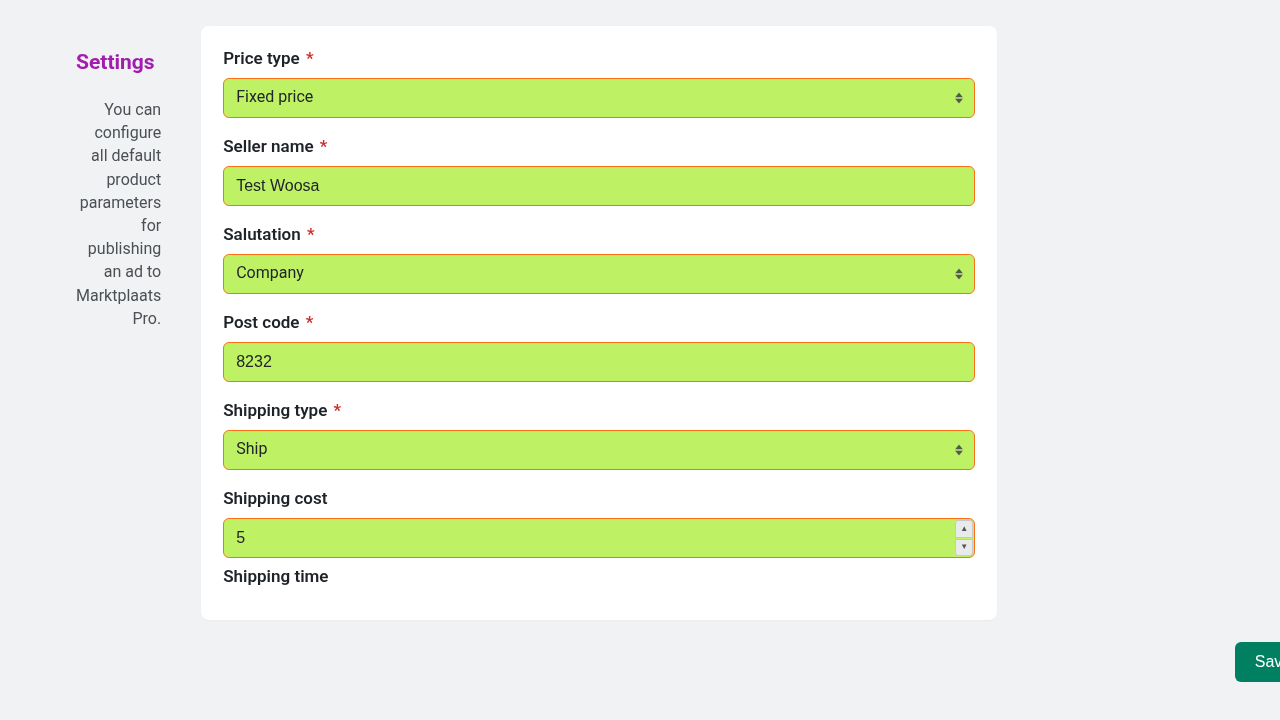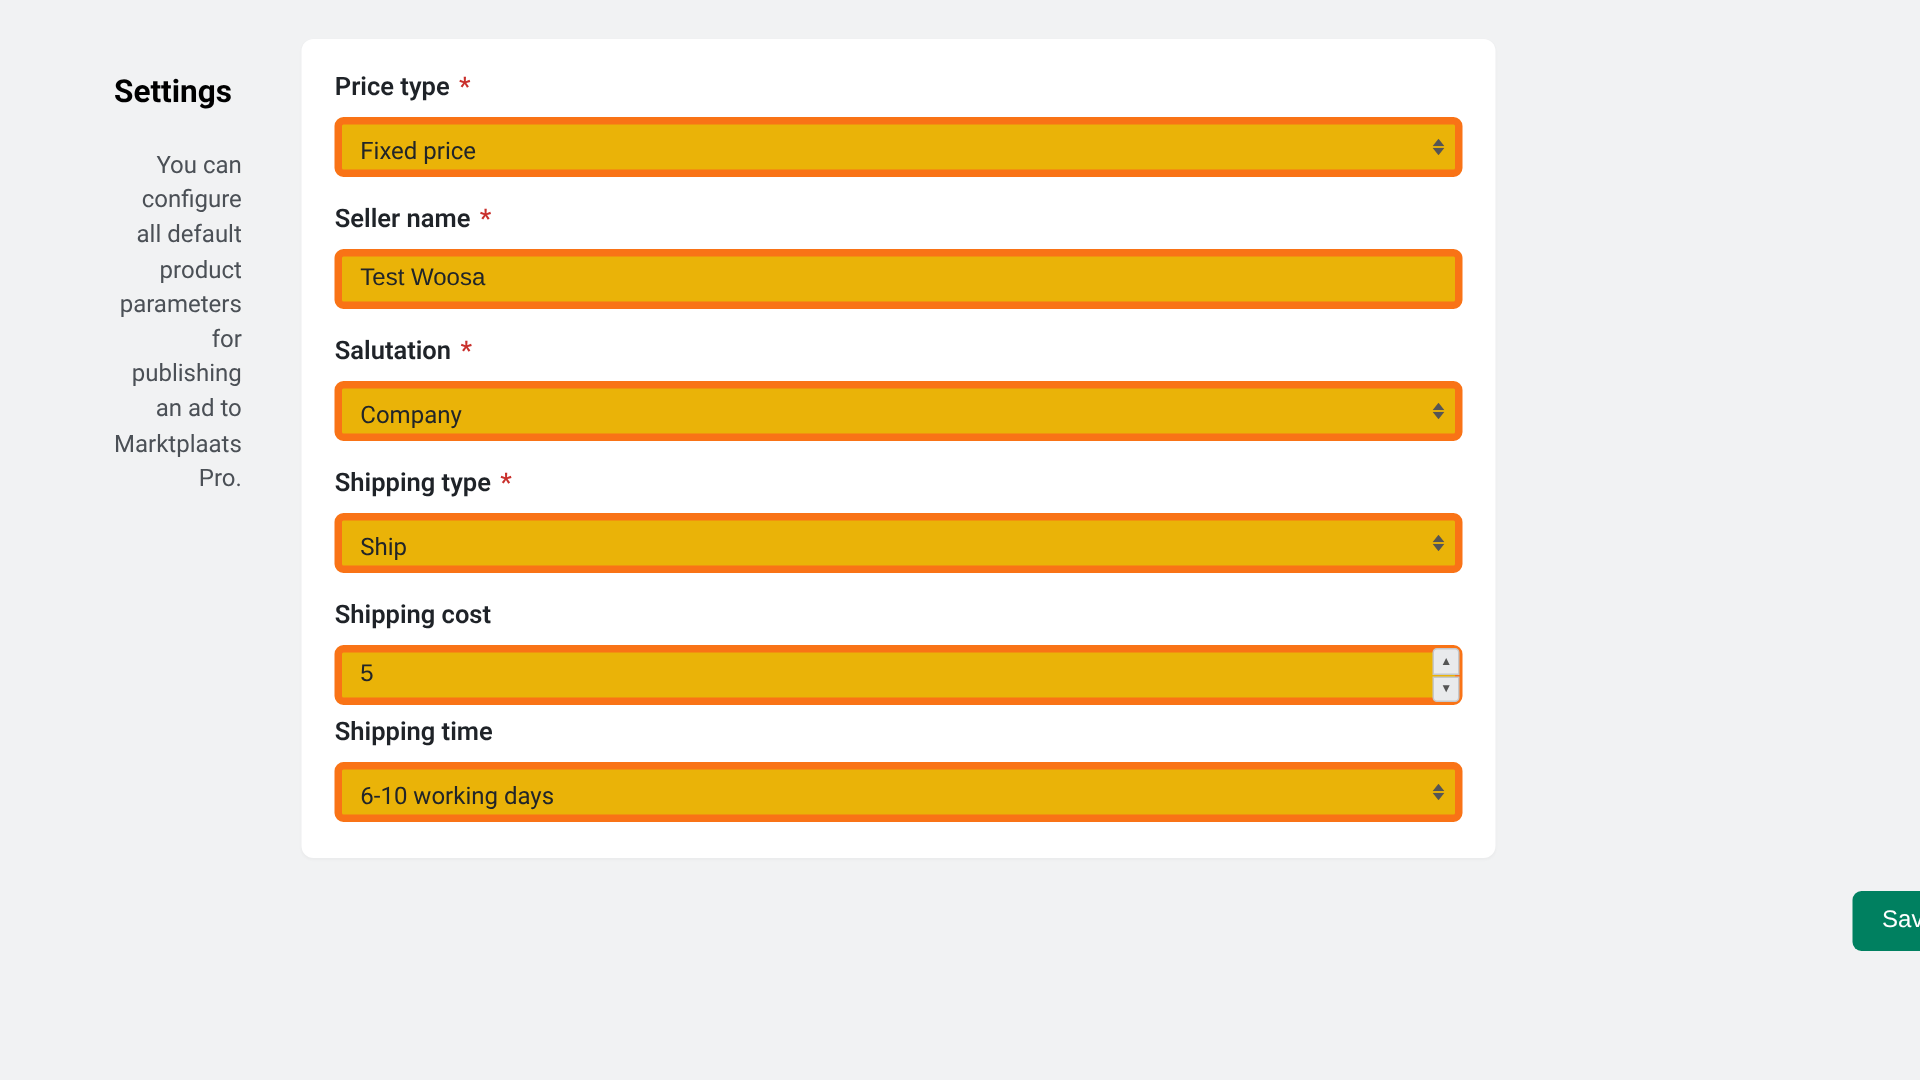--- a/index.html
+++ b/index.html
@@ -20,21 +20,21 @@
       padding: 0 0 0 0;
       gap: 0;
     }
     .sidebar {
       width: 434px;
       padding: 50px 40px 0 76px;
     }
     .sidebar h2 {
       font-size: 21px;
       font-weight: 700;
-      color: #000000;
+      color: #a21caf;
       margin-bottom: 24px;
     }
     .sidebar p {
       font-size: 16px;
       line-height: 1.45;
       color: #4b5056;
       margin-bottom: 18px;
       text-align: right;
     }
     .card {
@@ -61,22 +61,22 @@
     .required {
       color: #c9302c;
       margin-left: 2px;
     }
     .form-control {
       width: 100%;
       height: 40px;
       padding: 8px 12px;
       font-size: 16px;
       color: #212529;
-      background: #eab308;
-      border: 5px solid #f97316;
+      background: #bef264;
+      border: 1px solid #f97316;
       border-radius: 6px;
       outline: none;
     }
     .select-wrapper {
       position: relative;
       width: 100%;
     }
     .select-wrapper .form-control {
       padding-right: 36px;
       cursor: pointer;
@@ -199,20 +199,27 @@
             <svg width="8" height="5" viewBox="0 0 8 5">
                 <path d="M4 0 L8 5 L0 5 Z" fill="#555"></path>
               </svg>
             <svg width="8" height="5" viewBox="0 0 8 5">
                 <path d="M4 5 L8 0 L0 0 Z" fill="#555"></path>
               </svg>
           </span>
         </div>
       </div>
 
+      <div class="form-group">
+        <label class="form-label">
+          <span>Post code</span>
+          <span class="required">*</span>
+        </label>
+        <input type="text" class="form-control" value="8232" style="">
+      </div>
 
       <div class="form-group">
         <label class="form-label">
           <span>Shipping type</span>
           <span class="required">*</span>
         </label>
         <div class="select-wrapper">
           <div class="form-control">Ship</div>
           <span class="select-arrows">
             <svg width="8" height="5" viewBox="0 0 8 5">
@@ -235,31 +242,20 @@
             </div>
             <div class="stepper-btn">
               <span>▼</span>
             </div>
           </div>
         </div>
       </div>
 
       <div class="form-group" style="margin-bottom:0">
         <label class="form-label">Shipping time</label>
-        <div class="select-wrapper">
-          <div class="form-control">6-10 working days</div>
-          <span class="select-arrows">
-            <svg width="8" height="5" viewBox="0 0 8 5">
-                <path d="M4 0 L8 5 L0 5 Z" fill="#555"></path>
-              </svg>
-            <svg width="8" height="5" viewBox="0 0 8 5">
-                <path d="M4 5 L8 0 L0 0 Z" fill="#555"></path>
-              </svg>
-          </span>
-        </div>
       </div>
 
     </div>
 
     <div class="footer">
       <button class="btn-save">Save</button>
     </div>
   </div>
 </div>
 

